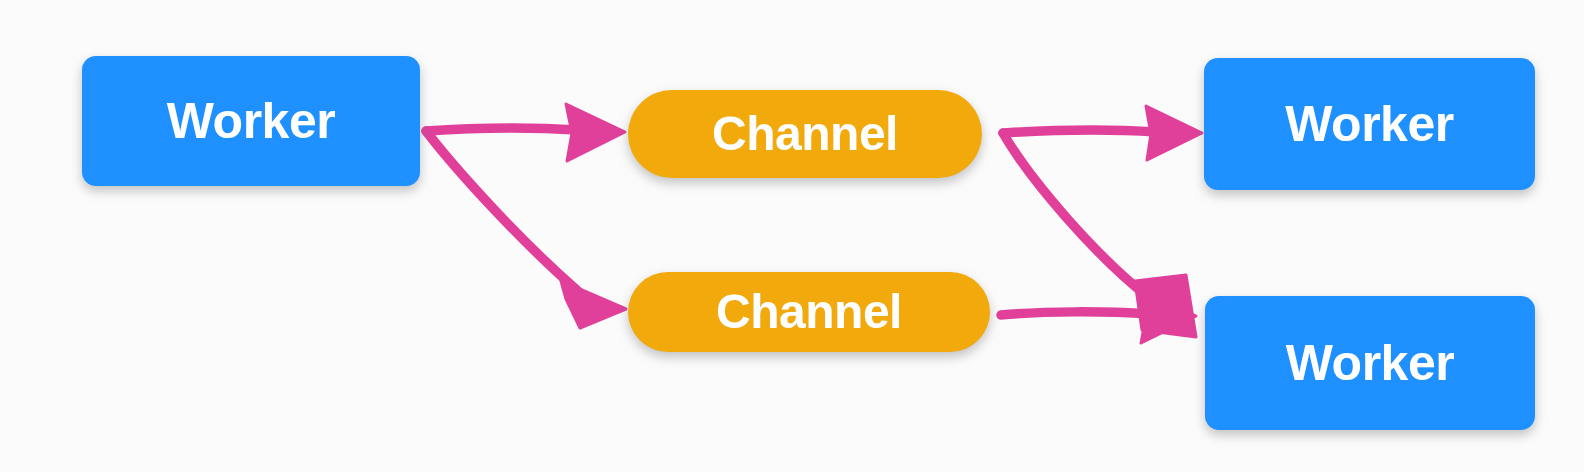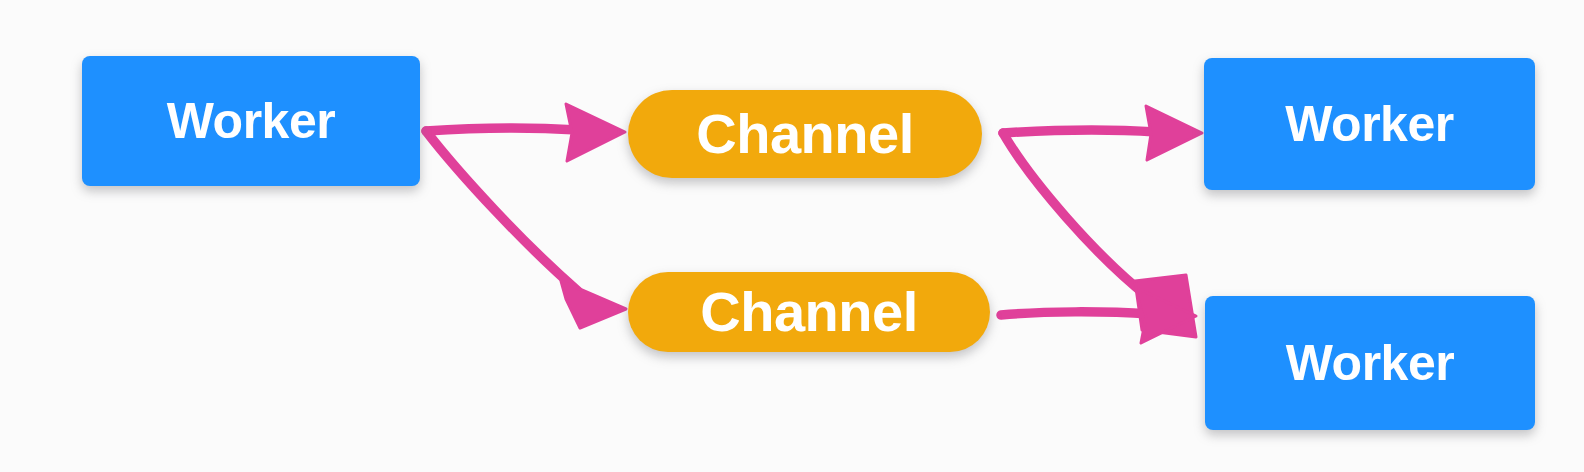--- a/index.html
+++ b/index.html
@@ -35,28 +35,28 @@
     justify-content: center;
     box-sizing: border-box;
     color: #ffffff;
     font-weight: bold;
     letter-spacing: -0.5px;
     white-space: nowrap;
     z-index: 2;
   }
   .node-worker {
     background: #1e90ff;
-    border-radius: 8px;
+    border-radius: 14px;
     font-size: 50px;
     box-shadow: 0 5px 11px rgba(110, 110, 115, 0.40);
   }
   .node-channel {
     background: #f2a90c;
     border-radius: 44px;
-    font-size: 56px;
+    font-size: 48px;
     box-shadow: 0 5px 11px rgba(110, 110, 115, 0.40);
   }
   .node-label {
     display: block;
     line-height: 1;
   }
 </style>
 </head>
 <body>
 

